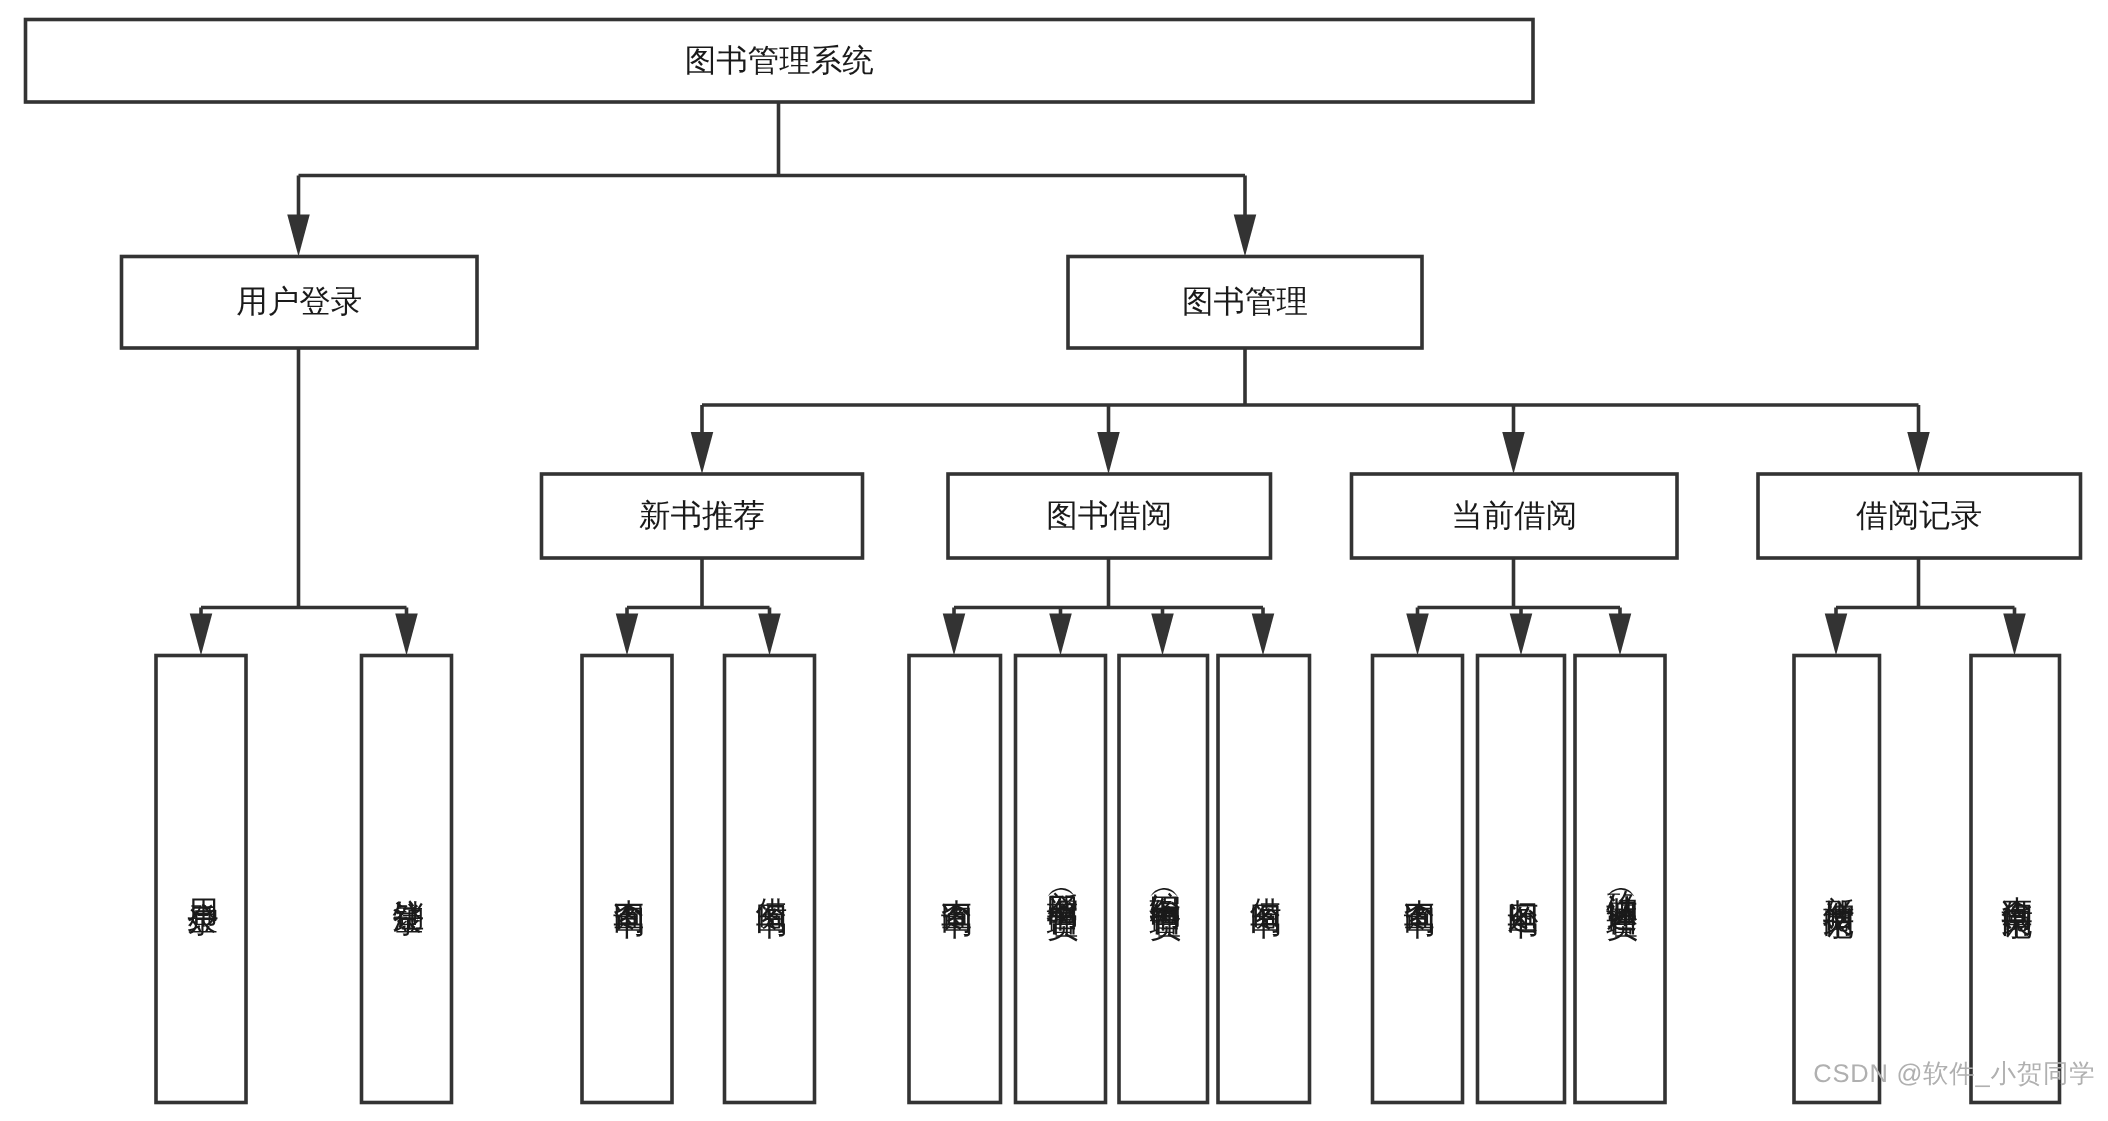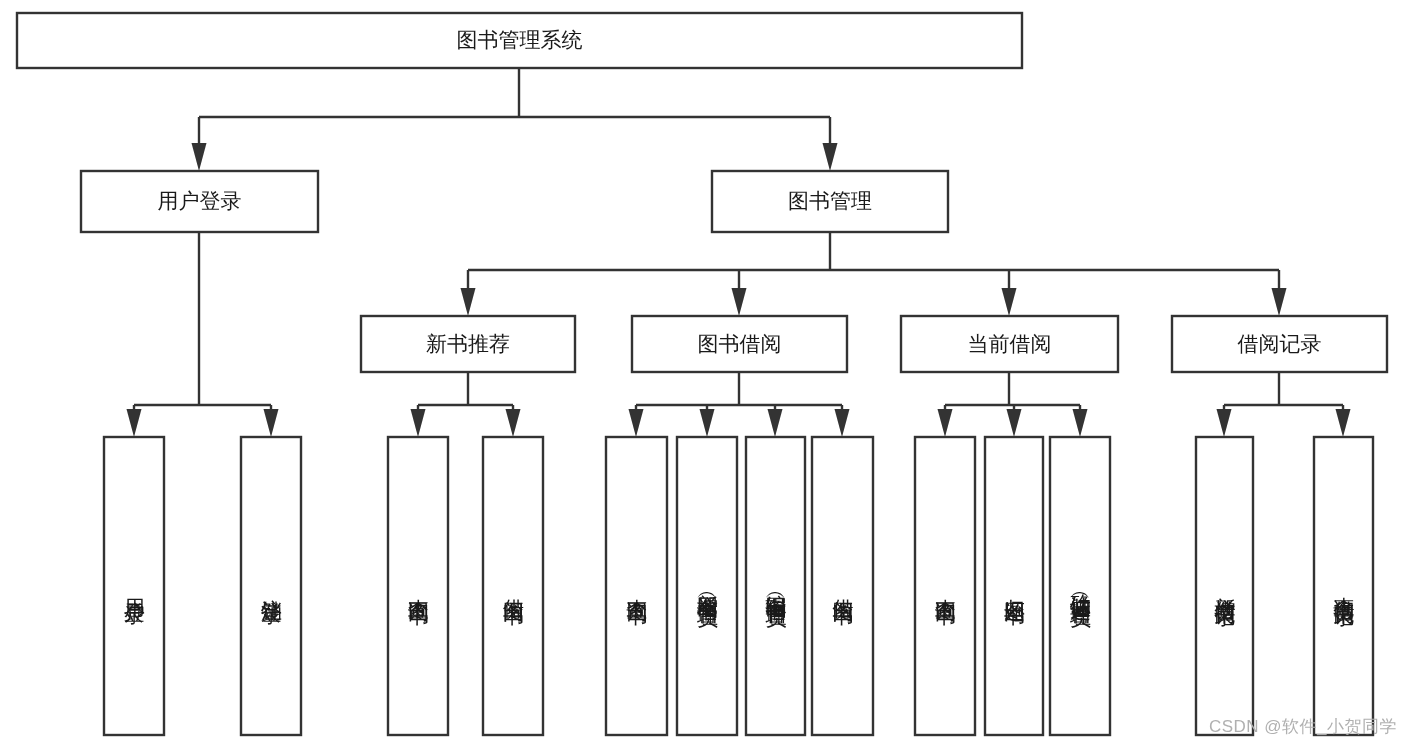--- a/index.html
+++ b/index.html
@@ -65,21 +65,21 @@
     font-size: 21px;
     color: #1a1a1a;
     line-height: 1.18;
     letter-spacing: 2px;
     white-space: nowrap;
     text-align: center;
   }
   .watermark {
     position: absolute;
     right: 8px;
-    bottom: 9px;
+    bottom: 20px;
     font-family: "Liberation Sans", "DejaVu Sans", sans-serif;
     font-size: 17px;
     color: #b0b0b0;
     white-space: nowrap;
     letter-spacing: 0.5px;
   }
 </style>
 </head>
 <body>
 

